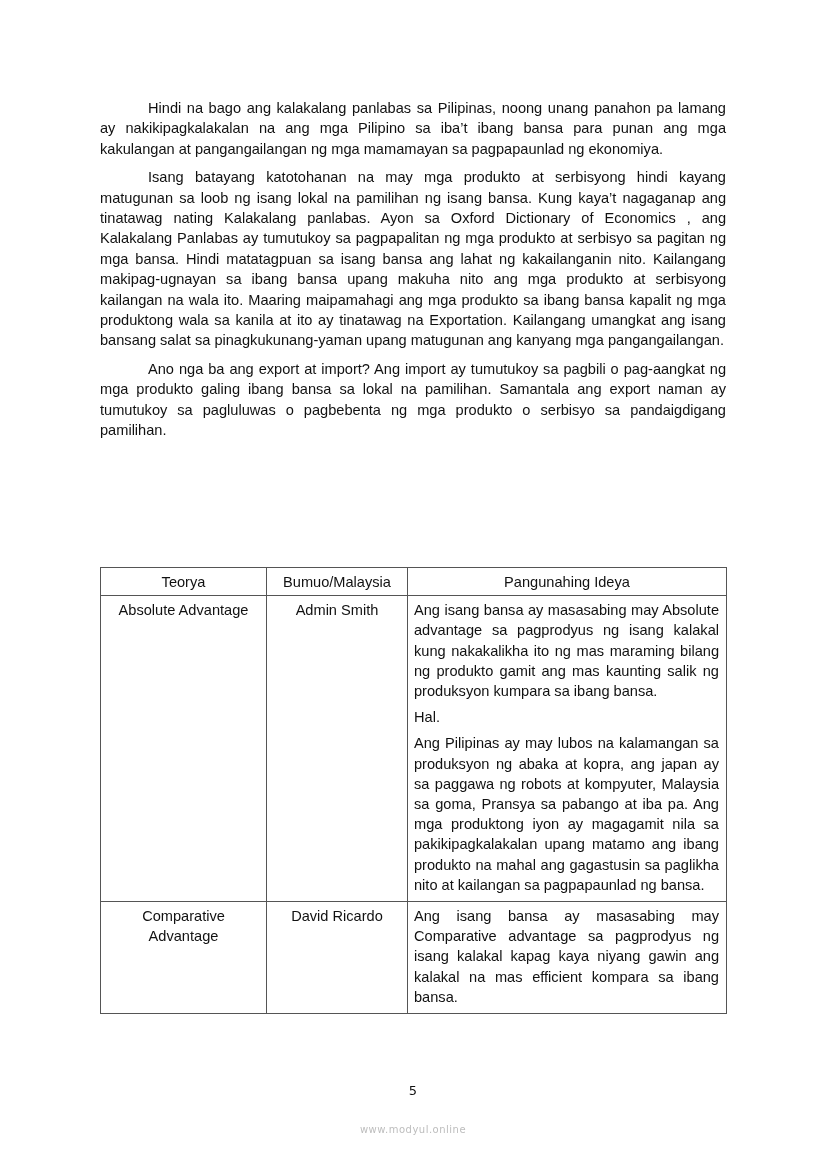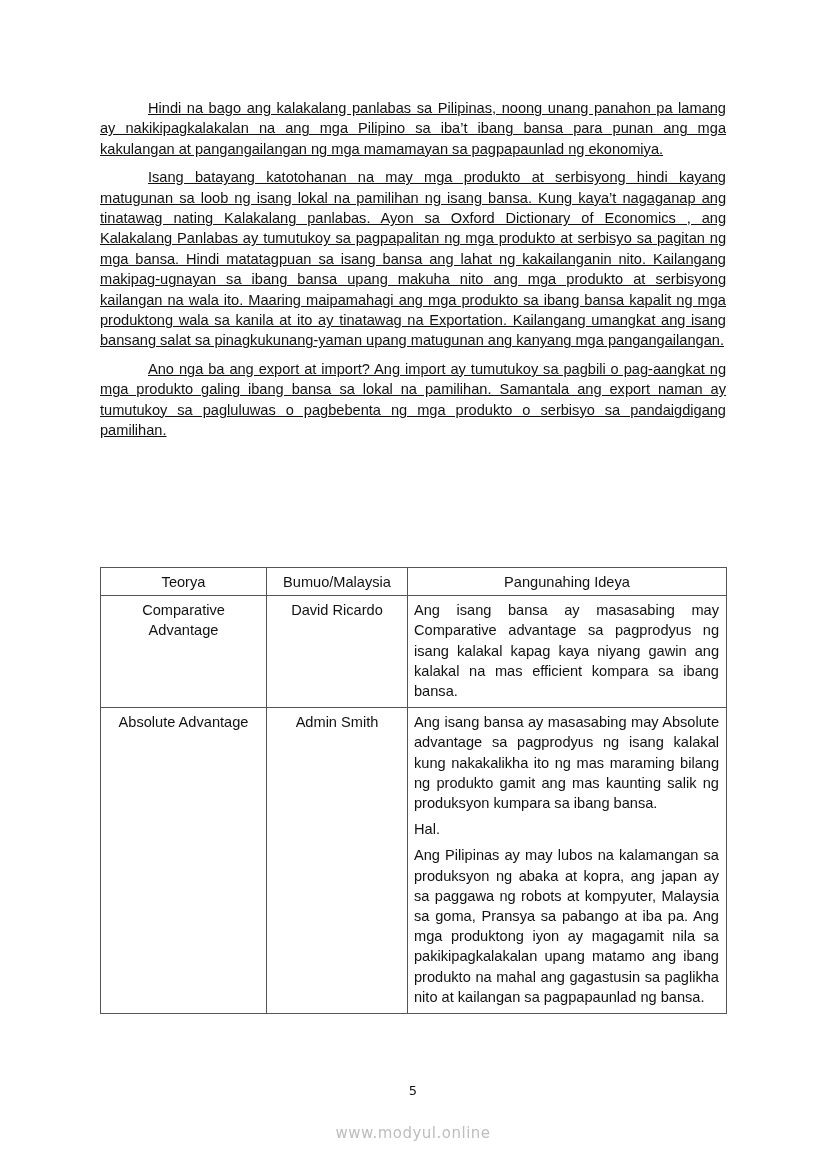--- a/index.html
+++ b/index.html
@@ -1,65 +1,65 @@
 <!DOCTYPE html>
 <html><head>
 <meta charset="utf-8">
 <style>
   html, body { margin: 0; padding: 0; background: #ffffff; }
   body { width: 826px; height: 1169px; position: relative; overflow: hidden;
          font-family: "Liberation Sans", sans-serif; color: #111; }
   .page { position: absolute; left: 100px; top: 98px; width: 626px; }
   p.para { margin: 0 0 8px 0; font-size: 14.6px; line-height: 20.4px; text-align: justify; }
-  p.indent { text-indent: 48px; text-decoration: underline; }
+  p.indent { text-indent: 48px; }
   table.theories { position: absolute; left: 100px; top: 567px; width: 627px;
                    border-collapse: collapse; font-size: 14.6px; line-height: 20.2px; }
   table.theories th, table.theories td { border: 1px solid #555; vertical-align: top; }
   table.theories th { font-weight: normal; text-align: center; padding: 4px 6px 3px 6px; height: 20px; }
   td.c1 { width: 153px; text-align: center; padding: 4px 6px; }
   td.c2 { width: 128px; text-align: center; padding: 4px 6px; }
   td.c3 { padding: 4px 7px 4px 6px; text-align: justify; }
   td.c3 p { margin: 0 0 6px 0; }
   td.c3 p:last-child { margin-bottom: 2px; }
   .page-number { position: absolute; left: 0; width: 826px; top: 1083px; text-align: center;
                  font-size: 13px; font-family: "DejaVu Sans", sans-serif; color: #111; }
   .watermark { position: absolute; left: 0; width: 826px; top: 1124px; text-align: center;
-               font-size: 15px; font-family: "DejaVu Sans", sans-serif; color: #bdbdbd; letter-spacing: 0.5px; }
+               font-size: 10px; font-family: "DejaVu Sans", sans-serif; color: #bdbdbd; letter-spacing: 0.5px; }
 </style>
 </head>
 <body>
 
 <div class="page">
   <p class="para indent">Hindi na bago ang kalakalang panlabas sa Pilipinas, noong unang panahon pa lamang ay nakikipagkalakalan na ang mga Pilipino sa iba’t ibang bansa para punan ang mga kakulangan at pangangailangan ng mga mamamayan sa pagpapaunlad ng ekonomiya.</p>
   <p class="para indent">Isang batayang katotohanan na may mga produkto at serbisyong  hindi kayang matugunan sa loob ng isang lokal na pamilihan ng isang bansa. Kung kaya’t nagaganap ang tinatawag nating Kalakalang panlabas.  Ayon sa Oxford Dictionary of Economics , ang Kalakalang Panlabas ay tumutukoy sa pagpapalitan  ng mga produkto at serbisyo sa pagitan ng mga bansa. Hindi matatagpuan sa isang bansa ang lahat ng kakailanganin nito. Kailangang makipag-ugnayan  sa ibang bansa upang makuha nito ang mga produkto at serbisyong kailangan na wala ito.  Maaring  maipamahagi  ang mga produkto sa ibang bansa kapalit ng mga produktong wala sa kanila at ito ay tinatawag na Exportation.  Kailangang umangkat ang isang bansang salat sa pinagkukunang-yaman upang matugunan ang kanyang mga pangangailangan.</p>
   <p class="para indent">Ano nga ba ang export at import?  Ang import  ay tumutukoy sa pagbili o pag-aangkat ng mga produkto galing ibang bansa sa lokal na pamilihan. Samantala ang export naman  ay tumutukoy  sa pagluluwas o pagbebenta ng mga produkto o serbisyo  sa pandaigdigang pamilihan.</p>
 </div>
 
 <table class="theories">
   <thead>
     <tr>
       <th>Teorya</th>
       <th>Bumuo/Malaysia</th>
       <th>Pangunahing Ideya</th>
     </tr>
   </thead>
   <tbody>
     <tr>
-      <td class="c1">Comparative Advantage</td>
-      <td class="c2">David Ricardo</td>
-      <td class="c3">
-        <p>Ang isang bansa ay masasabing may Comparative advantage sa pagprodyus ng isang kalakal kapag kaya niyang gawin ang kalakal na mas efficient kompara sa ibang bansa.</p>
-      </td>
-    </tr>
-    <tr>
       <td class="c1">Absolute Advantage</td>
       <td class="c2">Admin Smith</td>
       <td class="c3">
         <p>Ang isang bansa ay masasabing may Absolute advantage sa pagprodyus ng isang kalakal kung nakakalikha  ito ng mas maraming bilang ng produkto gamit ang mas kaunting salik ng produksyon kumpara sa ibang bansa.</p>
         <p>Hal.</p>
         <p>Ang Pilipinas ay may lubos na kalamangan sa produksyon ng abaka at kopra, ang japan ay sa paggawa ng robots at kompyuter, Malaysia sa goma, Pransya sa pabango at iba pa. Ang mga produktong iyon ay magagamit nila sa pakikipagkalakalan upang matamo ang ibang produkto na mahal ang gagastusin sa paglikha nito at kailangan sa pagpapaunlad ng bansa.</p>
+      </td>
+    </tr>
+    <tr>
+      <td class="c1">Comparative Advantage</td>
+      <td class="c2">David Ricardo</td>
+      <td class="c3">
+        <p>Ang isang bansa ay masasabing may Comparative advantage sa pagprodyus ng isang kalakal kapag kaya niyang gawin ang kalakal na mas efficient kompara sa ibang bansa.</p>
       </td>
     </tr>
   </tbody>
 </table>
 
 <div class="page-number">5</div>
 <div class="watermark">www.modyul.online</div>
 
 </body></html>

